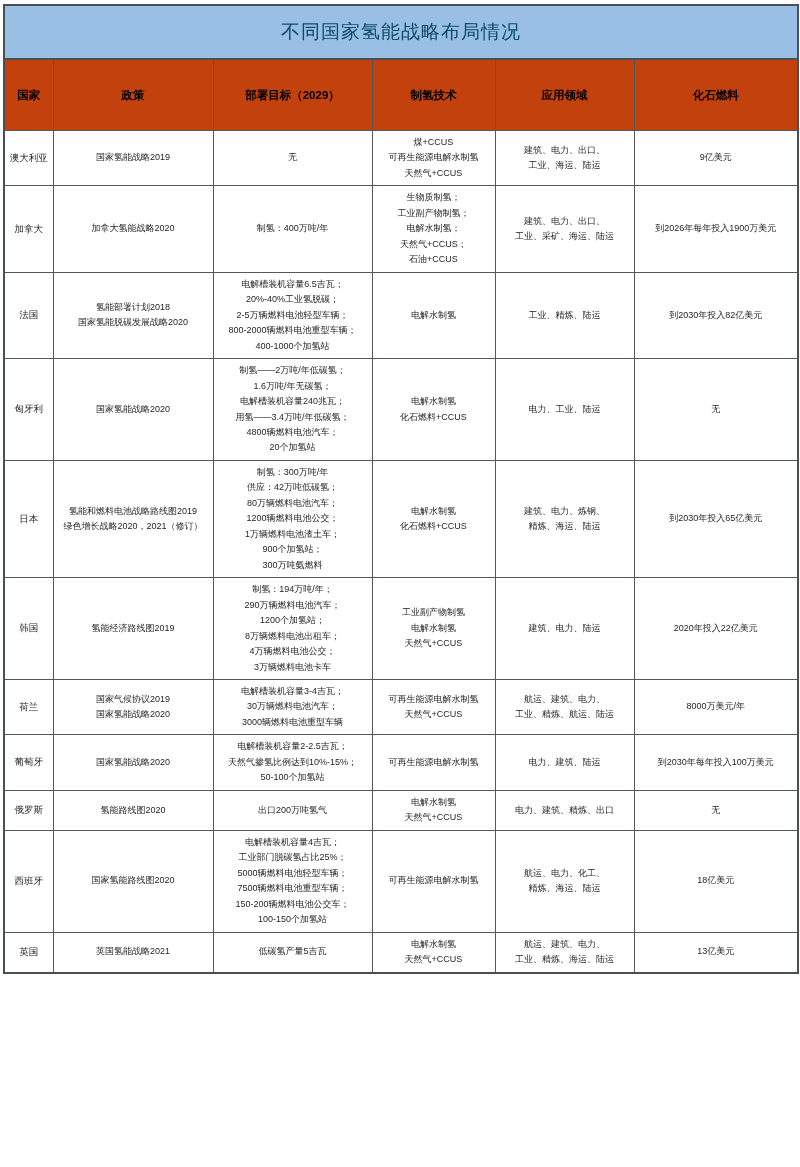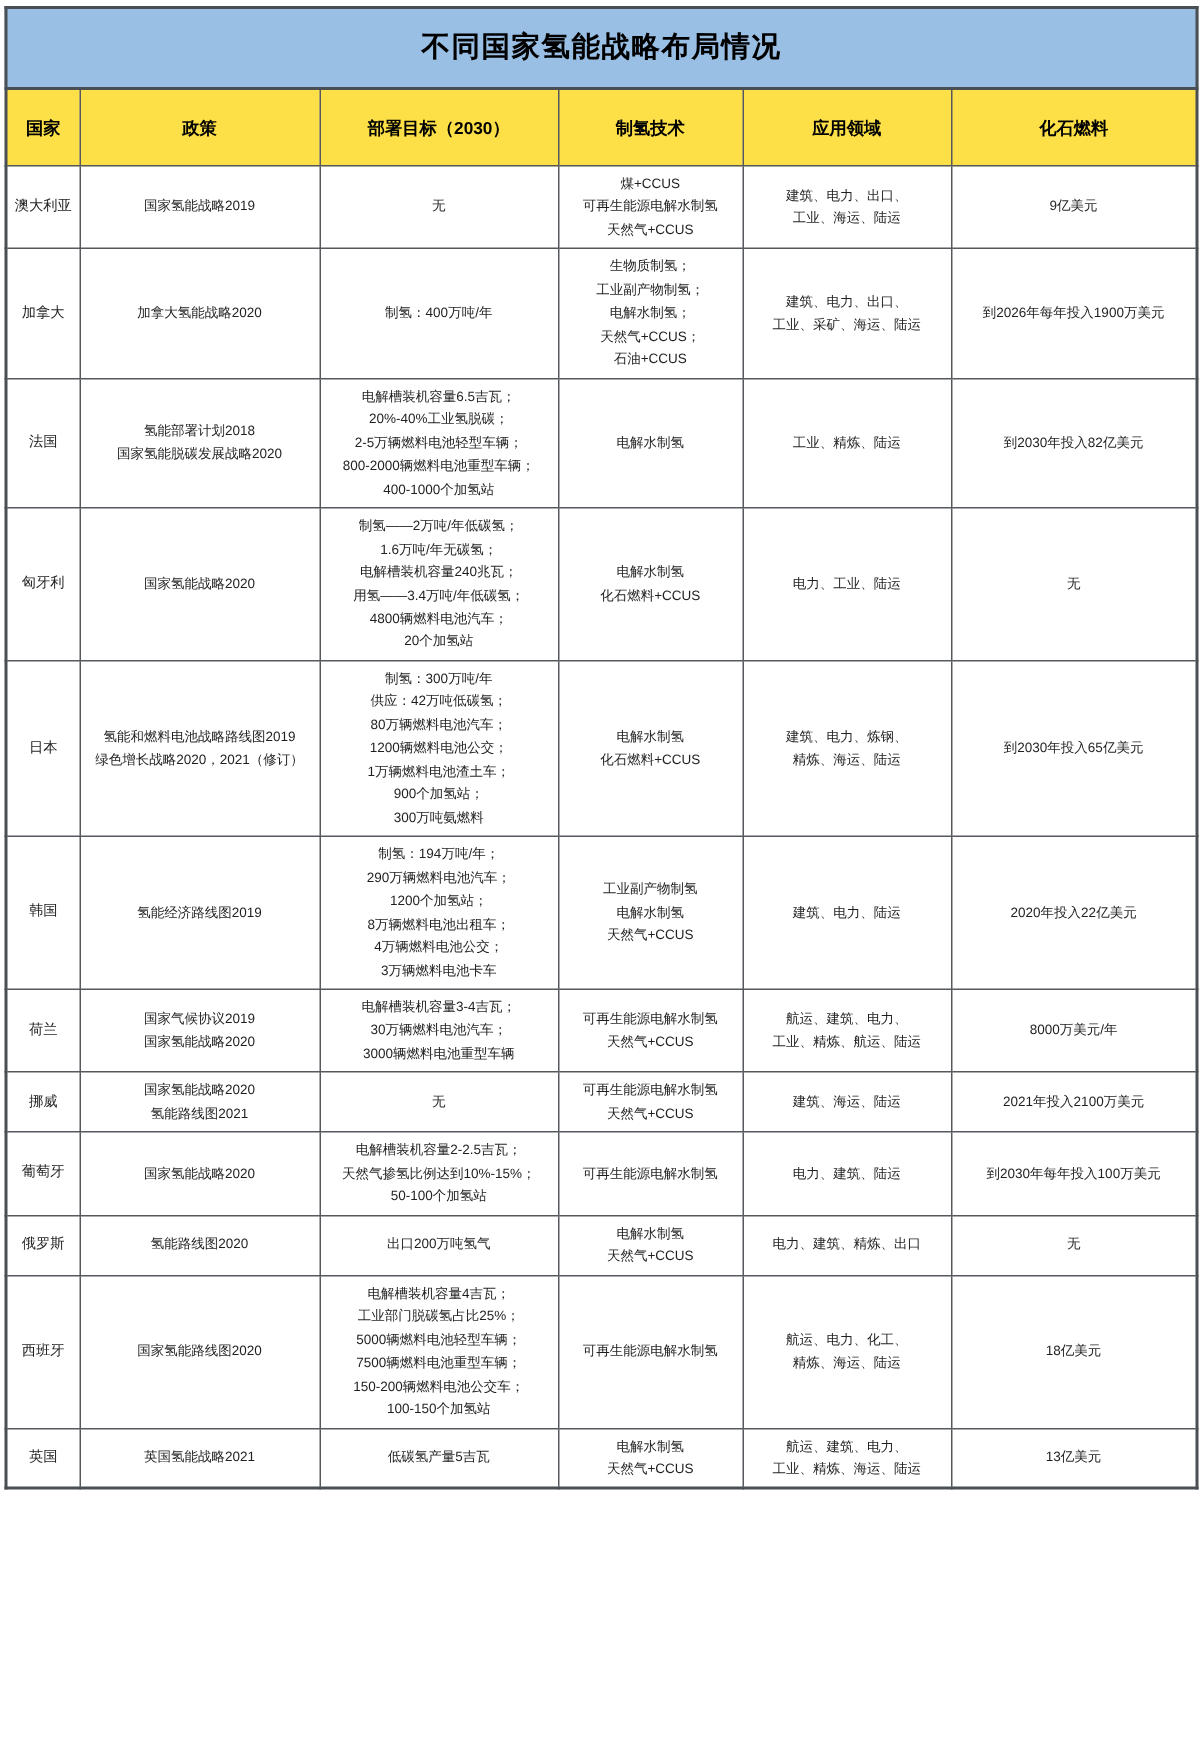--- a/index.html
+++ b/index.html
@@ -30,30 +30,30 @@
     word-break: break-all;
   }
   caption.title-bar {
     caption-side: top;
     background: #9abfe4;
     border: 2px solid #4a4f54;
     border-bottom: none;
     height: 52px;
     line-height: 52px;
     font-size: 19px;
-    font-weight: bold;
-    color: #000000;
+    font-weight: normal;
+    color: #0c4a6e;
     letter-spacing: 1px;
   }
   thead th {
-    background: #fde047;
+    background: #c2410c;
     font-size: 11.5px;
     font-weight: bold;
     height: 38px;
-    padding: 6px 3px;
+    padding: 16px 3px;
     color: #000000;
   }
   tbody td {
     background: #ffffff;
     font-size: 9px;
     line-height: 1.72;
     padding: 4px 3px;
   }
   tbody td.cell-country { font-size: 9.5px; }
 </style>
@@ -68,21 +68,21 @@
       <col style="width:160px">
       <col style="width:159px">
       <col style="width:123px">
       <col style="width:139px">
       <col style="width:164px">
     </colgroup>
     <thead>
       <tr>
         <th>国家</th>
         <th>政策</th>
-        <th>部署目标（2030）</th>
+        <th>部署目标（2029）</th>
         <th>制氢技术</th>
         <th>应用领域</th>
         <th>化石燃料</th>
       </tr>
     </thead>
     <tbody>
         <tr>
     <td class="cell-country">澳大利亚</td>
     <td>国家氢能战略2019</td>
     <td>无</td>
@@ -170,30 +170,20 @@
     <td>国家气候协议2019
 国家氢能战略2020</td>
     <td>电解槽装机容量3-4吉瓦；
 30万辆燃料电池汽车；
 3000辆燃料电池重型车辆</td>
     <td>可再生能源电解水制氢
 天然气+CCUS</td>
     <td>航运、建筑、电力、
 工业、精炼、航运、陆运</td>
     <td>8000万美元/年</td>
-  </tr>
-        <tr>
-    <td class="cell-country">挪威</td>
-    <td>国家氢能战略2020
-氢能路线图2021</td>
-    <td>无</td>
-    <td>可再生能源电解水制氢
-天然气+CCUS</td>
-    <td>建筑、海运、陆运</td>
-    <td>2021年投入2100万美元</td>
   </tr>
         <tr>
     <td class="cell-country">葡萄牙</td>
     <td>国家氢能战略2020</td>
     <td>电解槽装机容量2-2.5吉瓦；
 天然气掺氢比例达到10%-15%；
 50-100个加氢站</td>
     <td>可再生能源电解水制氢</td>
     <td>电力、建筑、陆运</td>
     <td>到2030年每年投入100万美元</td>

